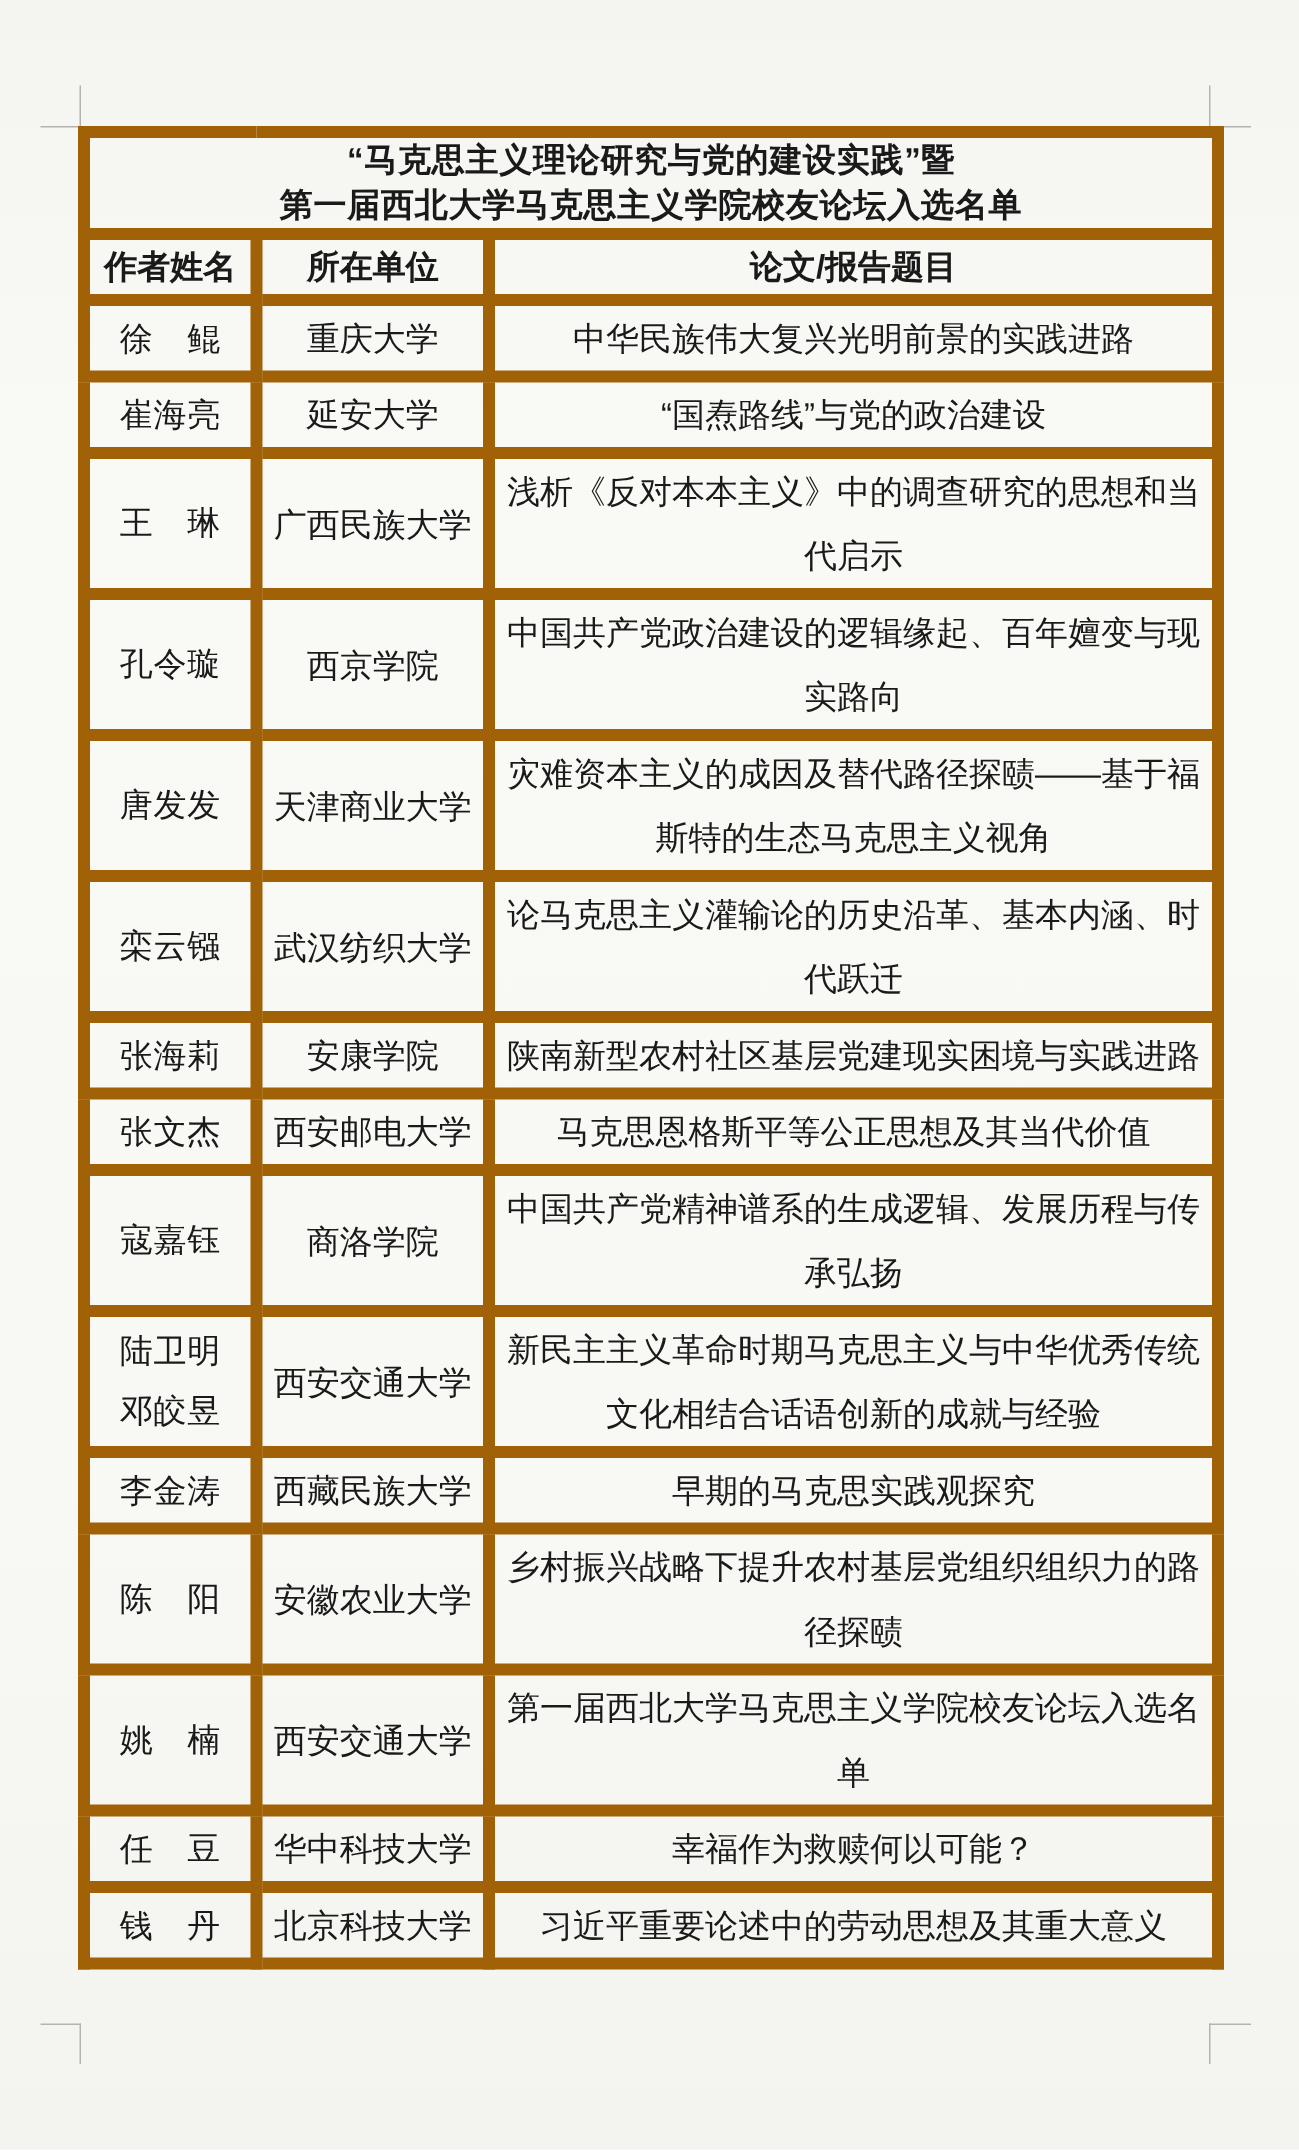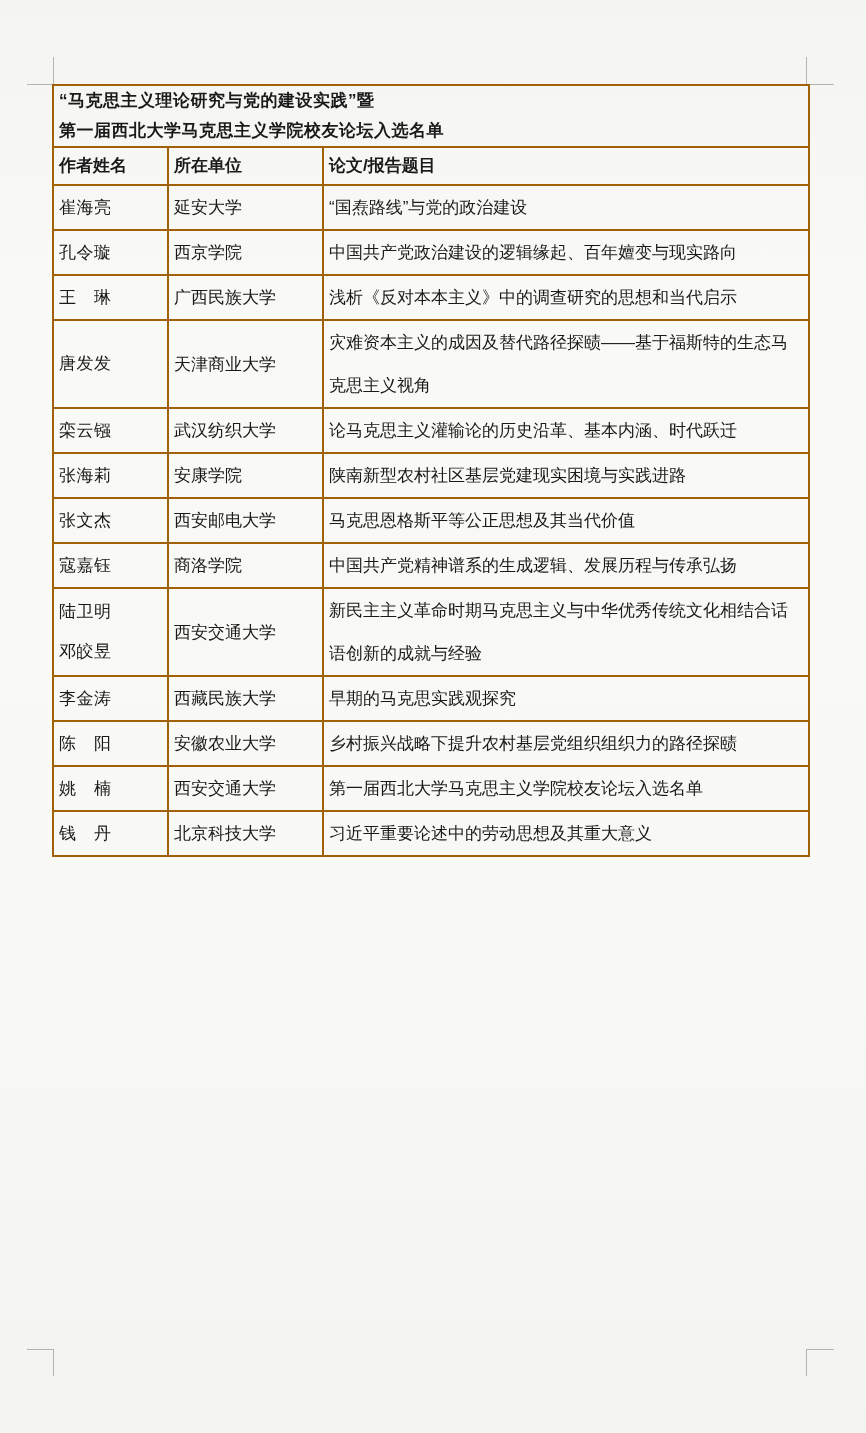--- a/index.html
+++ b/index.html
@@ -25,25 +25,25 @@
     width:756px;
     border-collapse:collapse;
     table-layout:fixed;
     background:transparent;
   }
   table.list col.c-author{width:115px;}
   table.list col.c-unit{width:155px;}
   table.list col.c-title{width:486px;}
 
   table.list th, table.list td{
-    border:2px solid #a16207;
-    text-align:left;
+    border:8px solid #a16207;
+    text-align:center;
     vertical-align:middle;
     padding:0 5px;
-    font-size:17px;
+    font-size:22px;
     overflow:hidden;
   }
   .doc-title-cell{
     font-weight:bold;
     line-height:30px;
     padding:2px 4px;
     letter-spacing:0.5px;
   }
   th.col-head{
     font-weight:bold;
@@ -83,33 +83,38 @@
         </td>
       </tr>
       <tr>
         <th class="col-head">作者姓名</th>
         <th class="col-head">所在单位</th>
         <th class="col-head">论文/报告题目</th>
       </tr>
     </thead>
     <tbody id="rows">
         <tr>
+          <td class="body-cell author-cell">徐　鲲</td>
+          <td class="body-cell">重庆大学</td>
+          <td class="body-cell">中华民族伟大复兴光明前景的实践进路</td>
+        </tr>
+        <tr>
           <td class="body-cell author-cell">崔海亮</td>
           <td class="body-cell">延安大学</td>
           <td class="body-cell">“国焘路线”与党的政治建设</td>
         </tr>
         <tr>
+          <td class="body-cell author-cell">王　琳</td>
+          <td class="body-cell">广西民族大学</td>
+          <td class="body-cell">浅析《反对本本主义》中的调查研究的思想和当代启示</td>
+        </tr>
+        <tr>
           <td class="body-cell author-cell">孔令璇</td>
           <td class="body-cell">西京学院</td>
           <td class="body-cell">中国共产党政治建设的逻辑缘起、百年嬗变与现实路向</td>
-        </tr>
-        <tr>
-          <td class="body-cell author-cell">王　琳</td>
-          <td class="body-cell">广西民族大学</td>
-          <td class="body-cell">浅析《反对本本主义》中的调查研究的思想和当代启示</td>
         </tr>
         <tr>
           <td class="body-cell author-cell">唐发发</td>
           <td class="body-cell">天津商业大学</td>
           <td class="body-cell">灾难资本主义的成因及替代路径探赜——基于福斯特的生态马克思主义视角</td>
         </tr>
         <tr>
           <td class="body-cell author-cell">栾云镪</td>
           <td class="body-cell">武汉纺织大学</td>
           <td class="body-cell">论马克思主义灌输论的历史沿革、基本内涵、时代跃迁</td>
@@ -144,20 +149,25 @@
           <td class="body-cell author-cell">陈　阳</td>
           <td class="body-cell">安徽农业大学</td>
           <td class="body-cell">乡村振兴战略下提升农村基层党组织组织力的路径探赜</td>
         </tr>
         <tr>
           <td class="body-cell author-cell">姚　楠</td>
           <td class="body-cell">西安交通大学</td>
           <td class="body-cell">第一届西北大学马克思主义学院校友论坛入选名单</td>
         </tr>
         <tr>
+          <td class="body-cell author-cell">任　豆</td>
+          <td class="body-cell">华中科技大学</td>
+          <td class="body-cell">幸福作为救赎何以可能？</td>
+        </tr>
+        <tr>
           <td class="body-cell author-cell">钱　丹</td>
           <td class="body-cell">北京科技大学</td>
           <td class="body-cell">习近平重要论述中的劳动思想及其重大意义</td>
         </tr>
       </tbody>
   </table>
 
 </div>
 
 </body></html>

